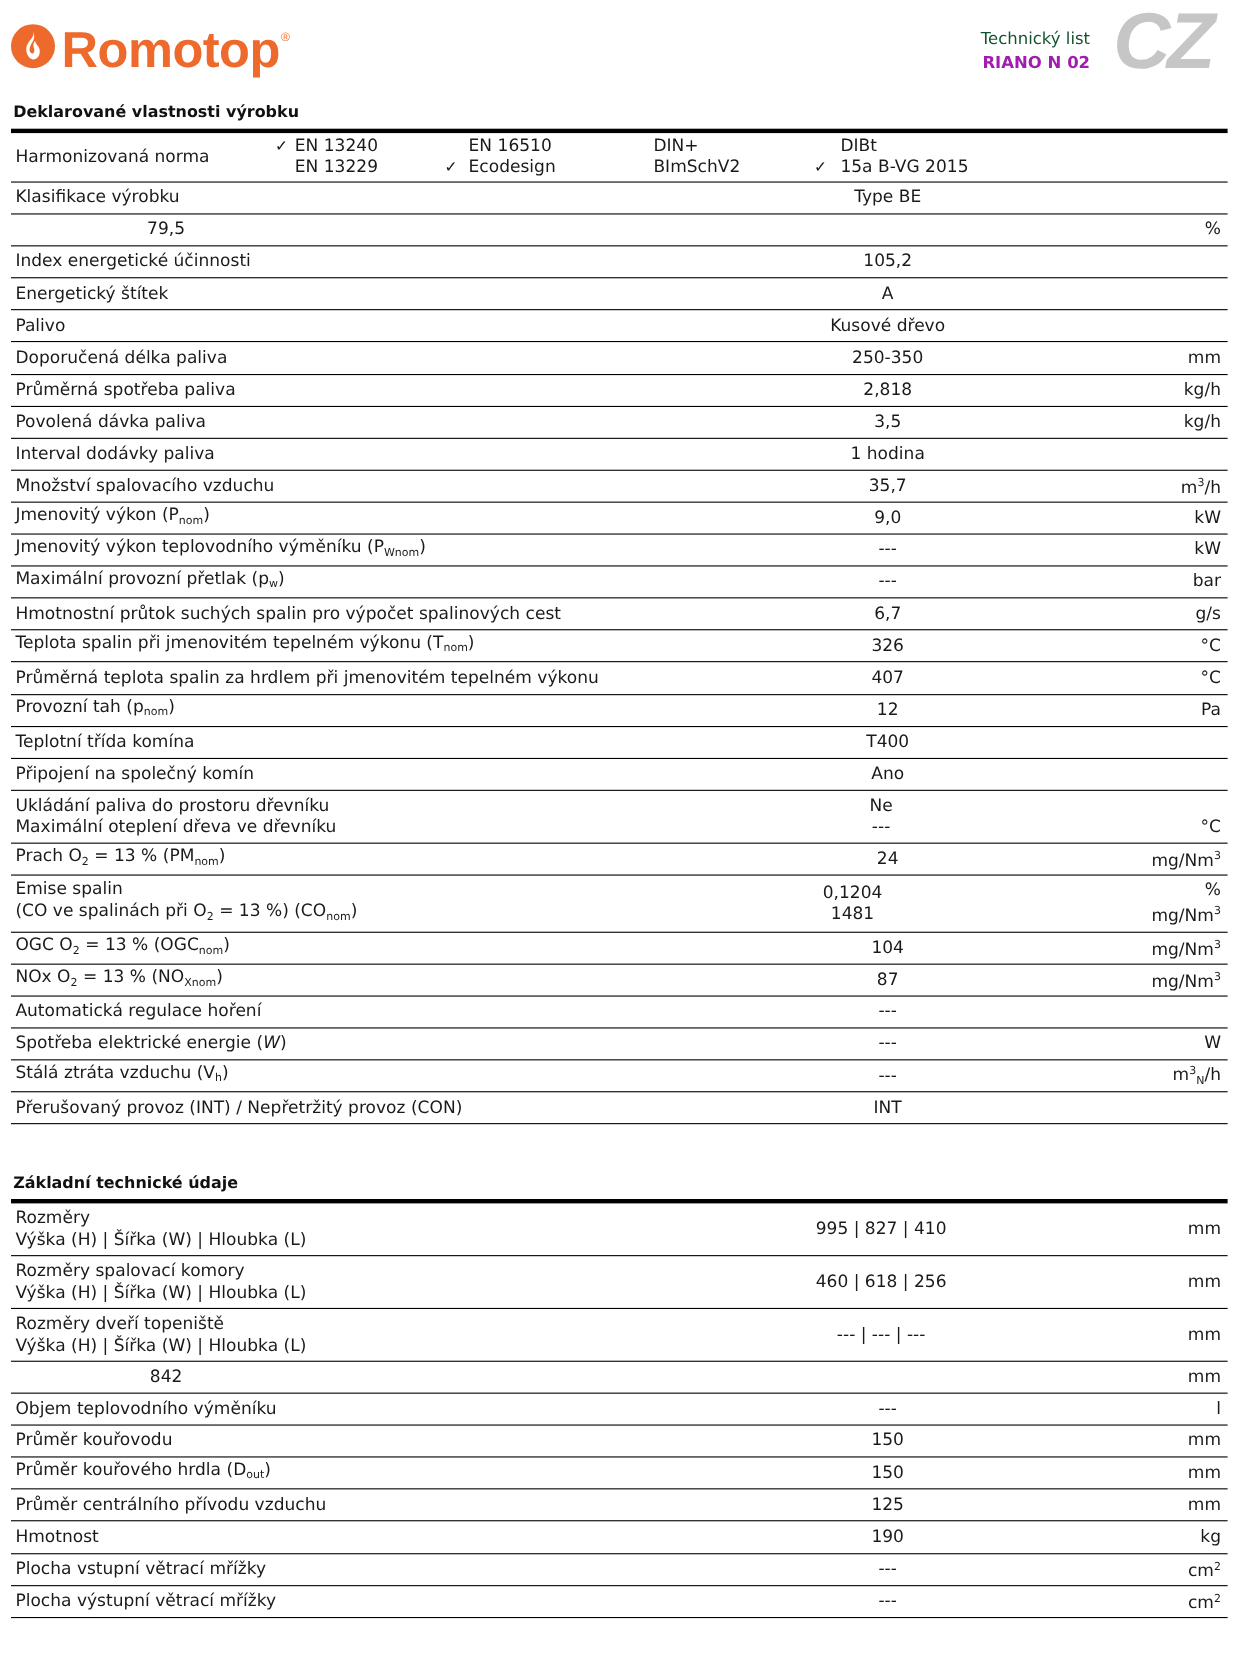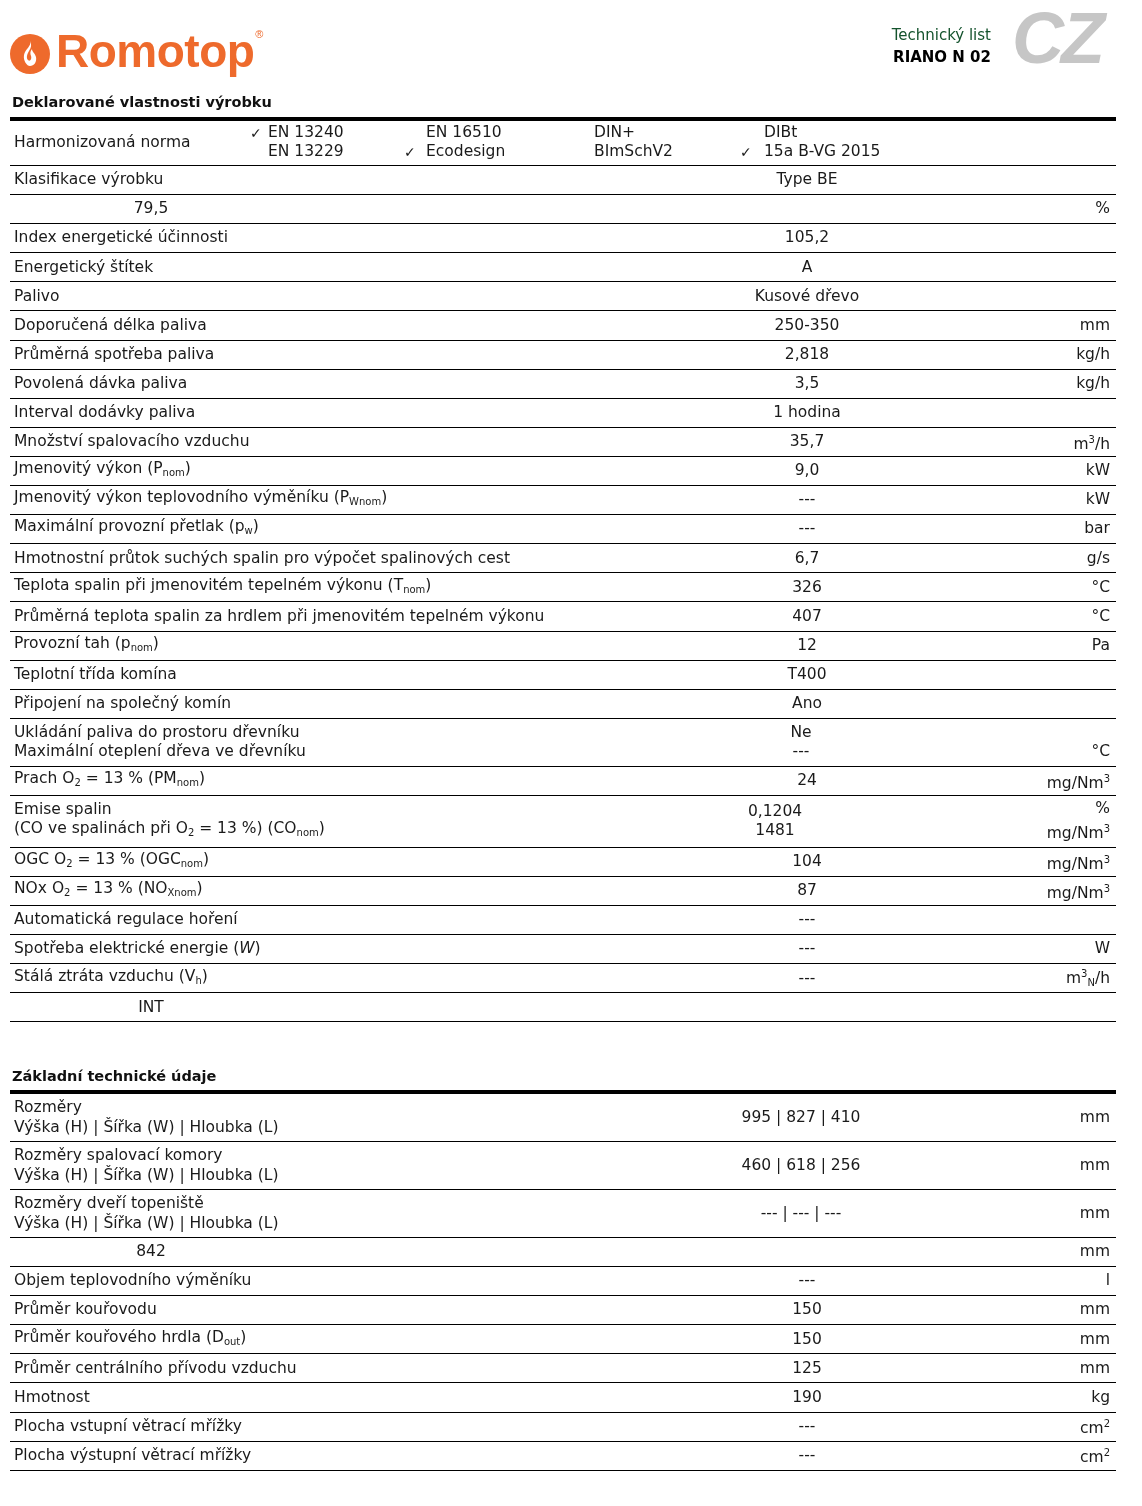--- a/index.html
+++ b/index.html
@@ -2,34 +2,34 @@
 <html><head>
 <meta charset="utf-8">
 <style>
   html, body { margin: 0; padding: 0; background: #ffffff; }
   body {
     width: 1142px; height: 1506px; position: relative; overflow: hidden;
     font-family: "DejaVu Sans", sans-serif; color: #1a1a1a;
   }
   .logo {
     position: absolute; left: 10px; top: 22px; height: 52px;
-    display: flex; align-items: flex-end;
+    display: flex; align-items: flex-start;
   }
   .logo-icon {
     width: 40px; height: 40px; border-radius: 50%; background: #ee6a2c;
     display: flex; align-items: center; justify-content: center; margin-right: 6px;
   }
   .logo-text {
     font-family: "Liberation Sans", sans-serif; font-weight: 700;
     font-size: 46px; color: #ee6a2c; letter-spacing: -0.5px; line-height: 1;
   }
   .logo-reg { font-size: 11px; color: #ee6a2c; align-self: flex-start; margin-top: 6px; margin-left: 1px; font-family: "Liberation Sans", sans-serif; }
   .doc-head { position: absolute; right: 151px; top: 24px; text-align: right; }
   .doc-head .t1 { font-size: 15px; color: #14532d; line-height: 22px; }
-  .doc-head .t2 { font-size: 15px; font-weight: 700; line-height: 22px; color: #000000; }
+  .doc-head .t2 { font-size: 15px; font-weight: 700; line-height: 22px; color: #a21caf; }
   .lang {
     position: absolute; left: 1012px; top: 2px; font-family: "Liberation Sans", sans-serif;
     font-weight: 700; font-size: 72px; color: #c6c6c6; letter-spacing: -3px; line-height: 72px; font-style: italic;
   }
   .section-title {
     position: absolute; left: 12px; font-size: 14.5px; font-weight: 700; color: #111;
   }
   .table { position: absolute; left: 10px; width: 1106px; border-top: 4px solid #000; }
   .row {
     display: flex; align-items: center; border-bottom: 1.5px solid #000;
@@ -234,20 +234,21 @@
         <div class="label"><span>Spotřeba elektrické energie (</span><i>W</i><span>)</span></div>
         <div class="value">---</div>
         <div class="unit"><span>W</span></div>
       </div>
       <div class="row h29">
         <div class="label"><span>Stálá ztráta vzduchu (V</span><span class="sub">h</span><span>)</span></div>
         <div class="value">---</div>
         <div class="unit"><span>m</span><span class="sup">3</span><span class="sub">N</span><span>/h</span></div>
       </div>
       <div class="row h29">
+        <div class="label"><span>Přerušovaný provoz (INT) / Nepřetržitý provoz (CON)</span></div>
         <div class="value">INT</div>
         <div class="unit"><span></span></div>
       </div>
     </div>
 </div>
 
 <div class="section-title" style="top:1068px;">Základní technické údaje</div>
 <div class="table" style="top:1090px;">
   <div id="dims">
       <div class="row tall">

